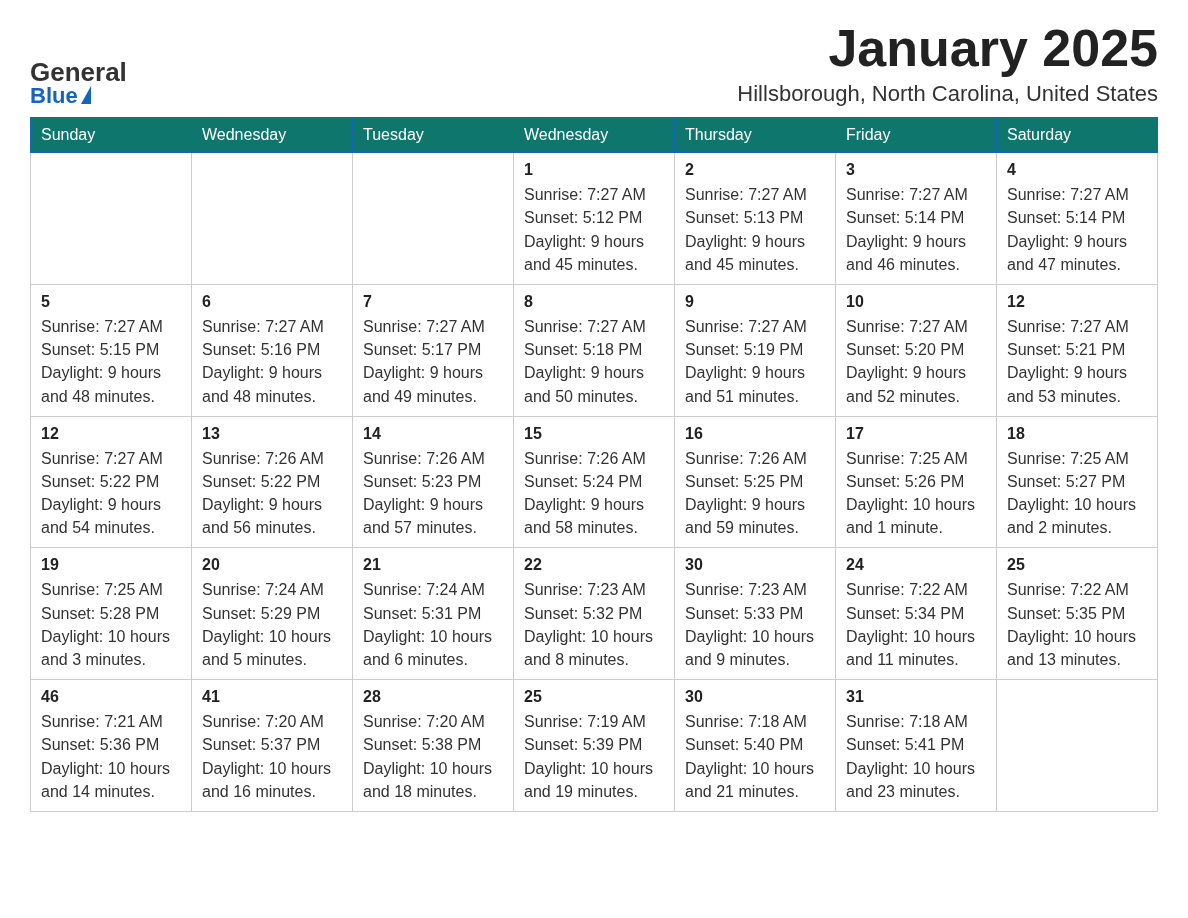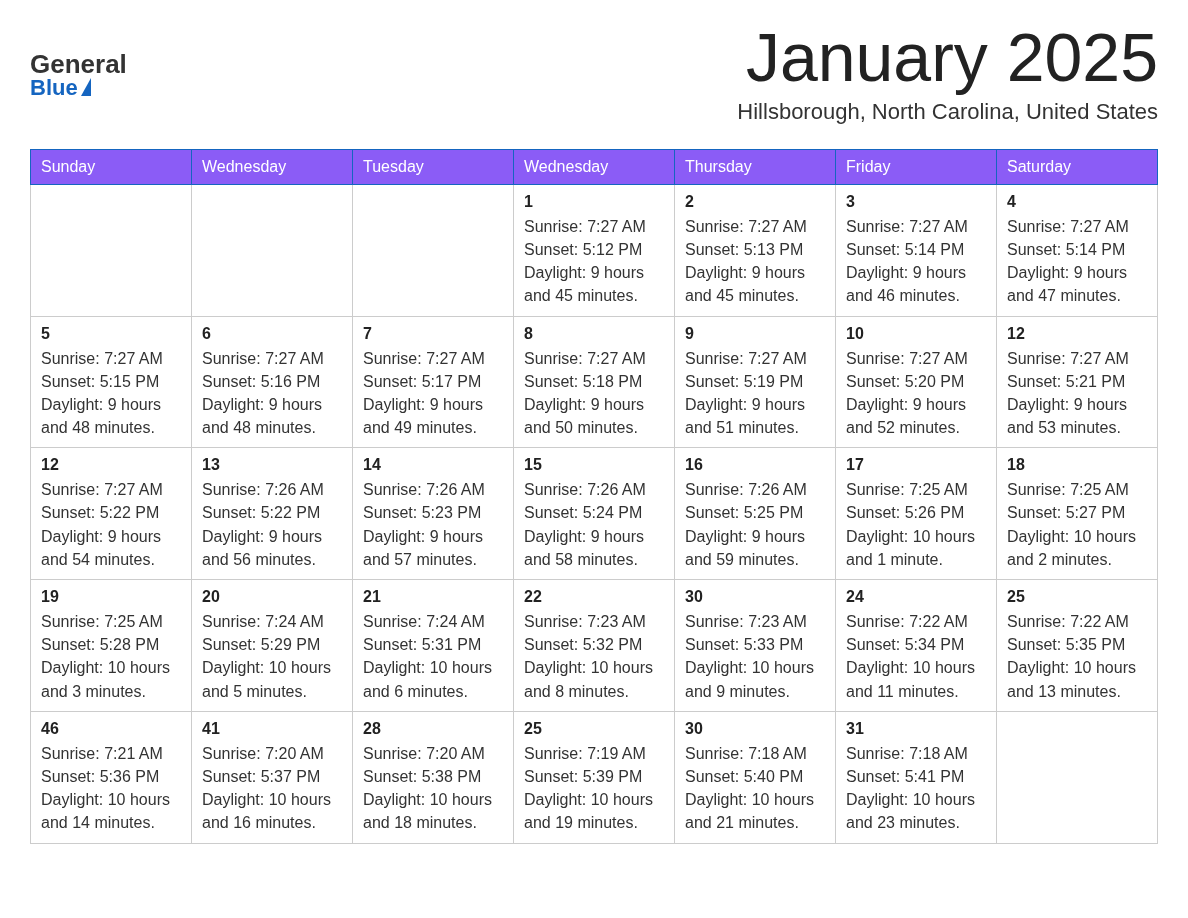--- a/index.html
+++ b/index.html
@@ -6,22 +6,22 @@
     body {
       font-family: Arial, sans-serif;
       background: #fff;
       width: 1188px;
       min-height: 918px;
       padding: 20px 30px;
     }
     .header-area {
       display: flex;
       justify-content: space-between;
-      align-items: center;
-      margin-bottom: 24px;
+      align-items: flex-end;
+      margin-bottom: 10px;
     }
     .logo {
       display: flex;
       flex-direction: column;
       align-items: flex-start;
       padding-top: 5px;
     }
     .logo-general {
       font-size: 26px;
       font-weight: bold;
@@ -42,37 +42,37 @@
       border-left: 10px solid transparent;
       border-bottom: 18px solid #1565c0;
       display: inline-block;
       margin-left: 3px;
       margin-bottom: 2px;
     }
     .title-area {
       text-align: right;
     }
     .month-title {
-      font-size: 68px;
-      font-weight: normal;
+      font-size: 52px;
+      font-weight: bold;
       color: #222;
       line-height: 1.1;
     }
     .location-title {
       font-size: 22px;
       color: #333;
       margin-top: 4px;
     }
     .calendar-table {
       width: 100%;
       border-collapse: collapse;
       margin-top: 8px;
     }
     .calendar-table thead tr {
-      background-color: #8b5cf6;
+      background-color: #0f766e;
     }
     .calendar-table thead th {
       color: #fff;
       font-size: 16px;
       font-weight: normal;
       padding: 8px 10px;
       text-align: left;
       border: 1px solid #1565c0;
     }
     .calendar-table tbody td {

